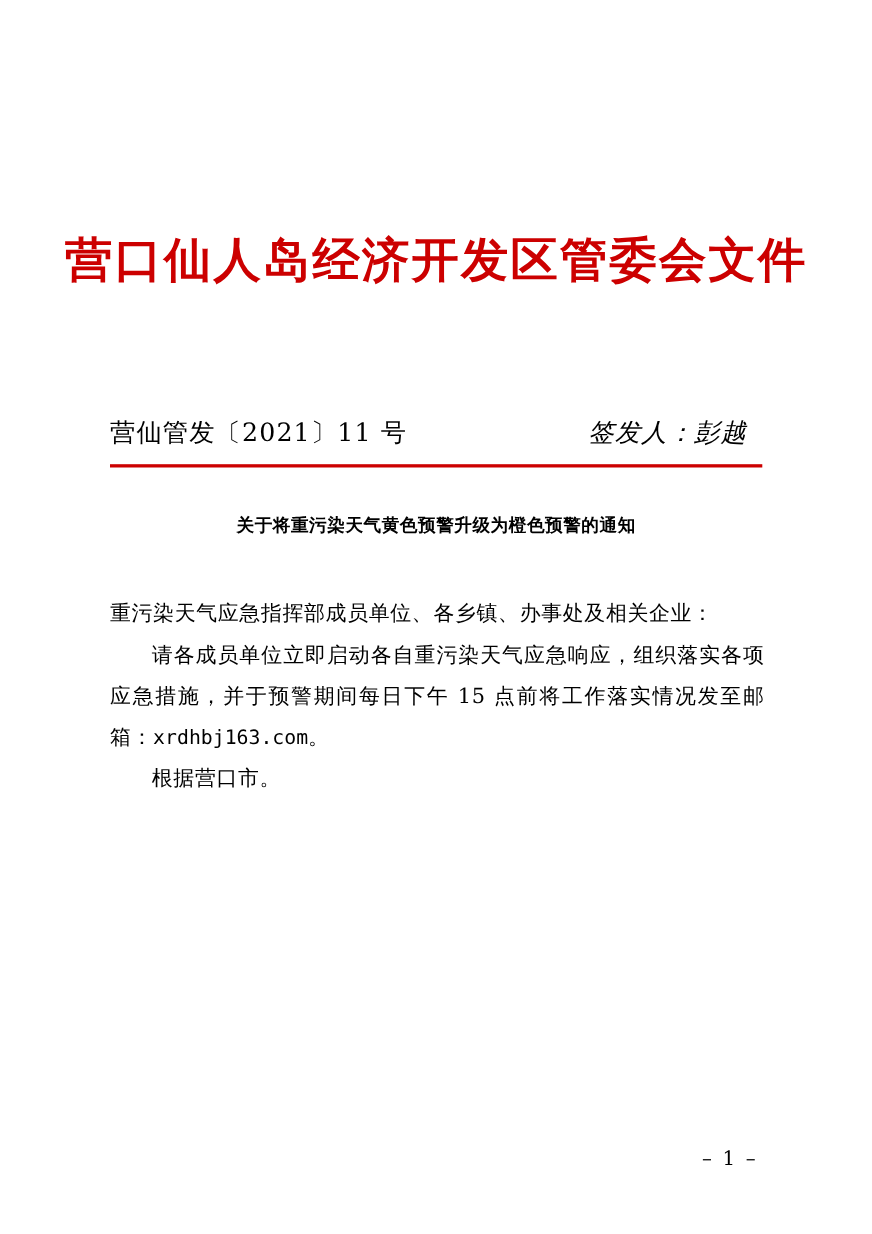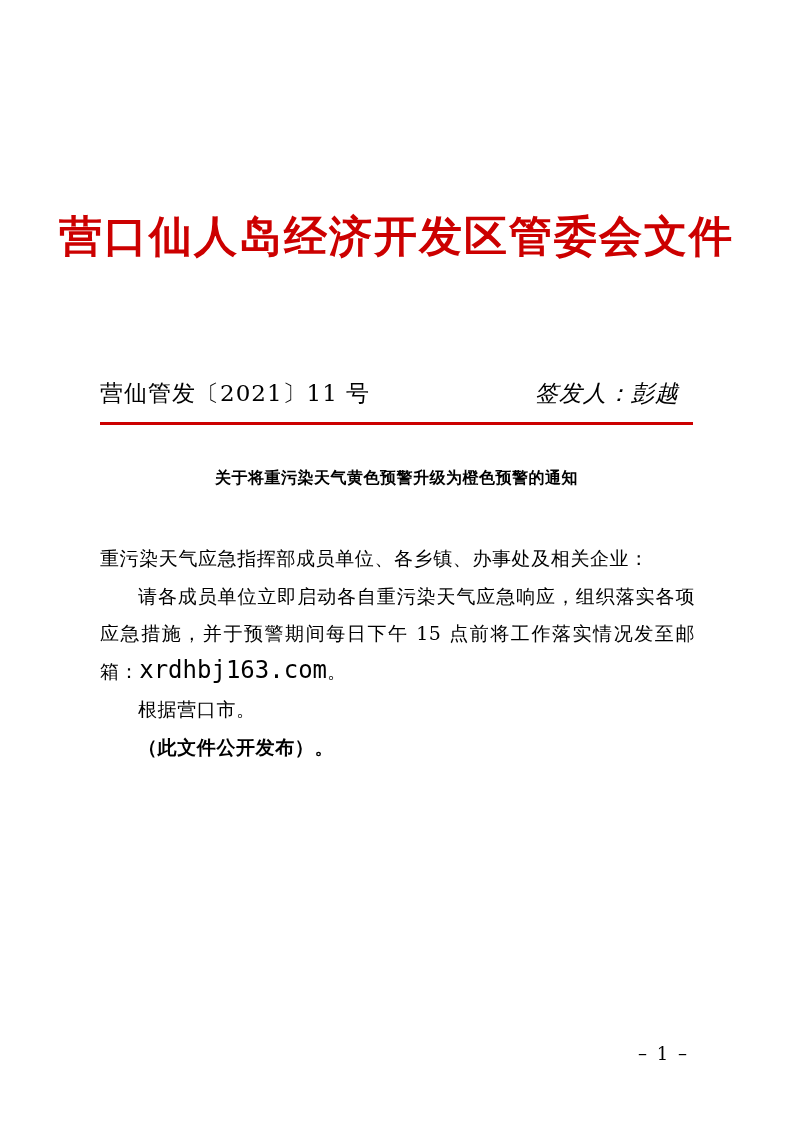--- a/index.html
+++ b/index.html
@@ -91,21 +91,21 @@
     text-indent: 38px;
   }
   .para.gap {
     margin-top: 1px;
   }
   .para.bold {
     font-weight: bold;
   }
   .mono {
     font-family: "DejaVu Sans Mono", "Liberation Mono", monospace;
-    font-size: 24px;
+    font-size: 18px;
     letter-spacing: 0;
   }
   .page-number {
     position: absolute;
     bottom: 58px;
     right: 104px;
     font-size: 18px;
     letter-spacing: 2px;
   }
 </style>
@@ -128,18 +128,17 @@
   <div class="body-block">
     <p class="para">重污染天气应急指挥部成员单位、各乡镇、办事处及相关企业：</p>
 
 
     <p class="para indent gap">
       <span>请各成员单位立即启动各自重污染天气应急响应，组织落实各项应急措施，并于预警期间每日下午 15 点前将工作落实情况发至邮箱：</span><span class="mono">xrdhbj163.com</span><span>。</span>
     </p>
 
     <p class="para indent gap">根据营口市。</p>
 
-    <p class="para indent gap bold">（此文件公开发布）。</p>
   </div>
 
   <div class="page-number">– 1 –</div>
 
 </div>
 
 </body></html>

